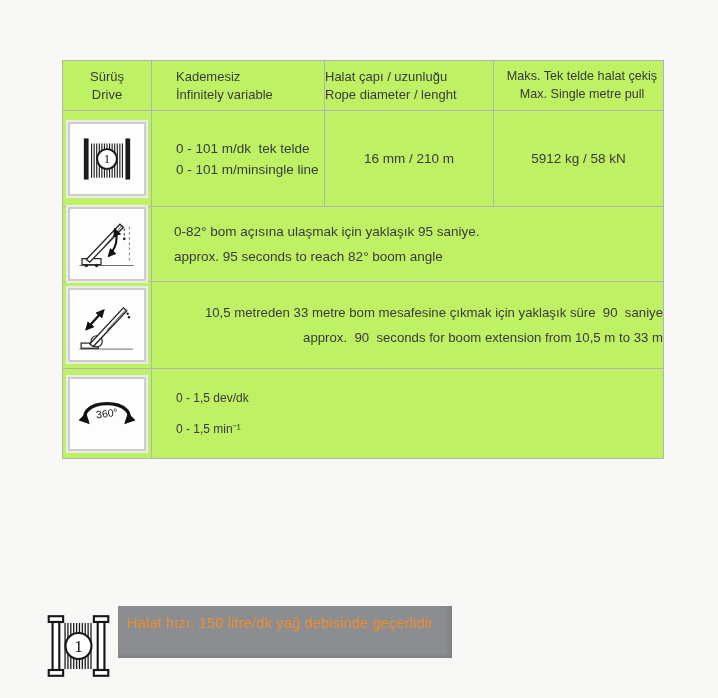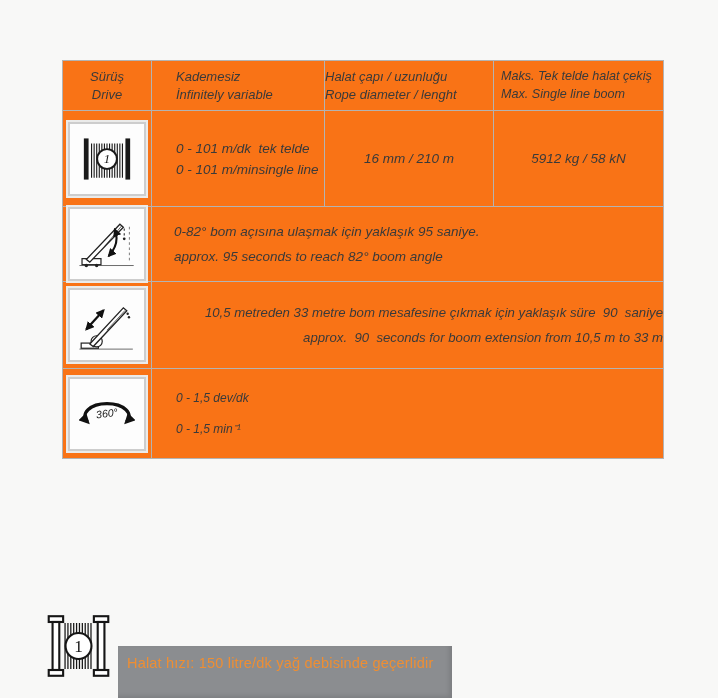--- a/index.html
+++ b/index.html
@@ -4,34 +4,34 @@
 <style>
   html,body { margin:0; padding:0; }
   .canvas {
     position:relative; width:718px; height:698px;
     background:#f8f8f7; overflow:hidden;
     font-family:"Liberation Sans", sans-serif; color:#3a3a3a;
   }
   
   .spec-table {
     position:absolute; left:62px; top:60px;
-    border-collapse:collapse; table-layout:fixed; background:#f97316;font-style:italic;
+    border-collapse:collapse; table-layout:fixed; background:#bef264;
   }
   .spec-table td { border:1px solid #b3b3b3; vertical-align:middle; padding:0; }
   .c1 { width:88px; } .c2 { width:172px;margin-top:36px; } .c3 { width:168px; } .c4 { width:169px; }
   tr.hdr   { height:50px; }
   tr.row1  { height:96px; }
   tr.row2  { height:68px; }
   tr.row3  { height:87px;text-align:right; }
   tr.row4  { height:90px; }
   .hdr td { font-size:13px; line-height:17.5px; }
   .hdr .c1 { text-align:center; }
   .hdr .c2 .hcell { padding-left:24px; }
   .hdr .c3 { text-align:left; }
-  .hdr .c4 .hcell { padding-left:7px; font-size:12.6px; }
+  .hdr .c4 .hcell { padding-left:7px; font-size:12.6px;text-align:center; }
   .body-text { font-size:13.5px; }
   .center { text-align:center; }
   
   .dual { display:flex; padding-left:24px; }
   .dual .dcol div { line-height:21px; font-size:13.5px; }
   
   .note { padding-left:22px; }
   .note div { line-height:25px; font-size:13.5px; }
   .note-wide div { line-height:25px; font-size:13.2px; }
   .slew-note { padding-left:24px; }
@@ -40,21 +40,21 @@
   
   .icon-cell { text-align:center; }
   .icon-box {
     display:inline-flex; align-items:center; justify-content:center;
     width:74px; height:70px; background:#fdfdfd;
     border:2px solid #cdcdcd; box-shadow:0 0 0 2px #ebebea;
   }
   
   .footer-icon { position:absolute; left:42px; top:611px; }
   .banner {
-    position:absolute; left:118px; top:646px; width:334px; height:52px;
+    position:absolute; left:118px; top:606px; width:334px; height:52px;
     background:#8b8d90; box-sizing:border-box; padding:7px 0 0 9px;
     box-shadow: inset -3px -2px 4px rgba(0,0,0,0.10);
   }
   .banner div {
     color:#ee8e33; font-size:14.5px; line-height:20px; letter-spacing:0.2px;
     white-space:nowrap;
   }
   svg text { font-family:"Liberation Serif", serif; fill:#161616; }
   svg text.sans { font-family:"Liberation Sans", sans-serif; }
 </style>
@@ -81,21 +81,21 @@
       </td>
       <td class="c3">
         <div class="hcell">
           <div>Halat çapı / uzunluğu</div>
           <div>Rope diameter / lenght</div>
         </div>
       </td>
       <td class="c4">
         <div class="hcell">
           <div>Maks. Tek telde halat çekiş</div>
-          <div>Max. Single line boom</div>
+          <div>Max. Single metre pull</div>
         </div>
       </td>
     </tr>
 
     <tr class="row1">
       <td class="c1 icon-cell">
         <div class="icon-box">
           <svg width="56" height="48" viewBox="0 0 64 56">
             <path d="M14 10V50 M17 10V50 M20 10V50 M23 10V50 M26 10V50 M29 10V50 M32 10V50 M35 10V50 M38 10V50 M41 10V50 M44 10V50 M47 10V50 M50 10V50" stroke="#1a1a1a" stroke-width="1.3" fill="none"></path>
             <rect x="5" y="4" width="5.5" height="48" fill="#1a1a1a"></rect>

